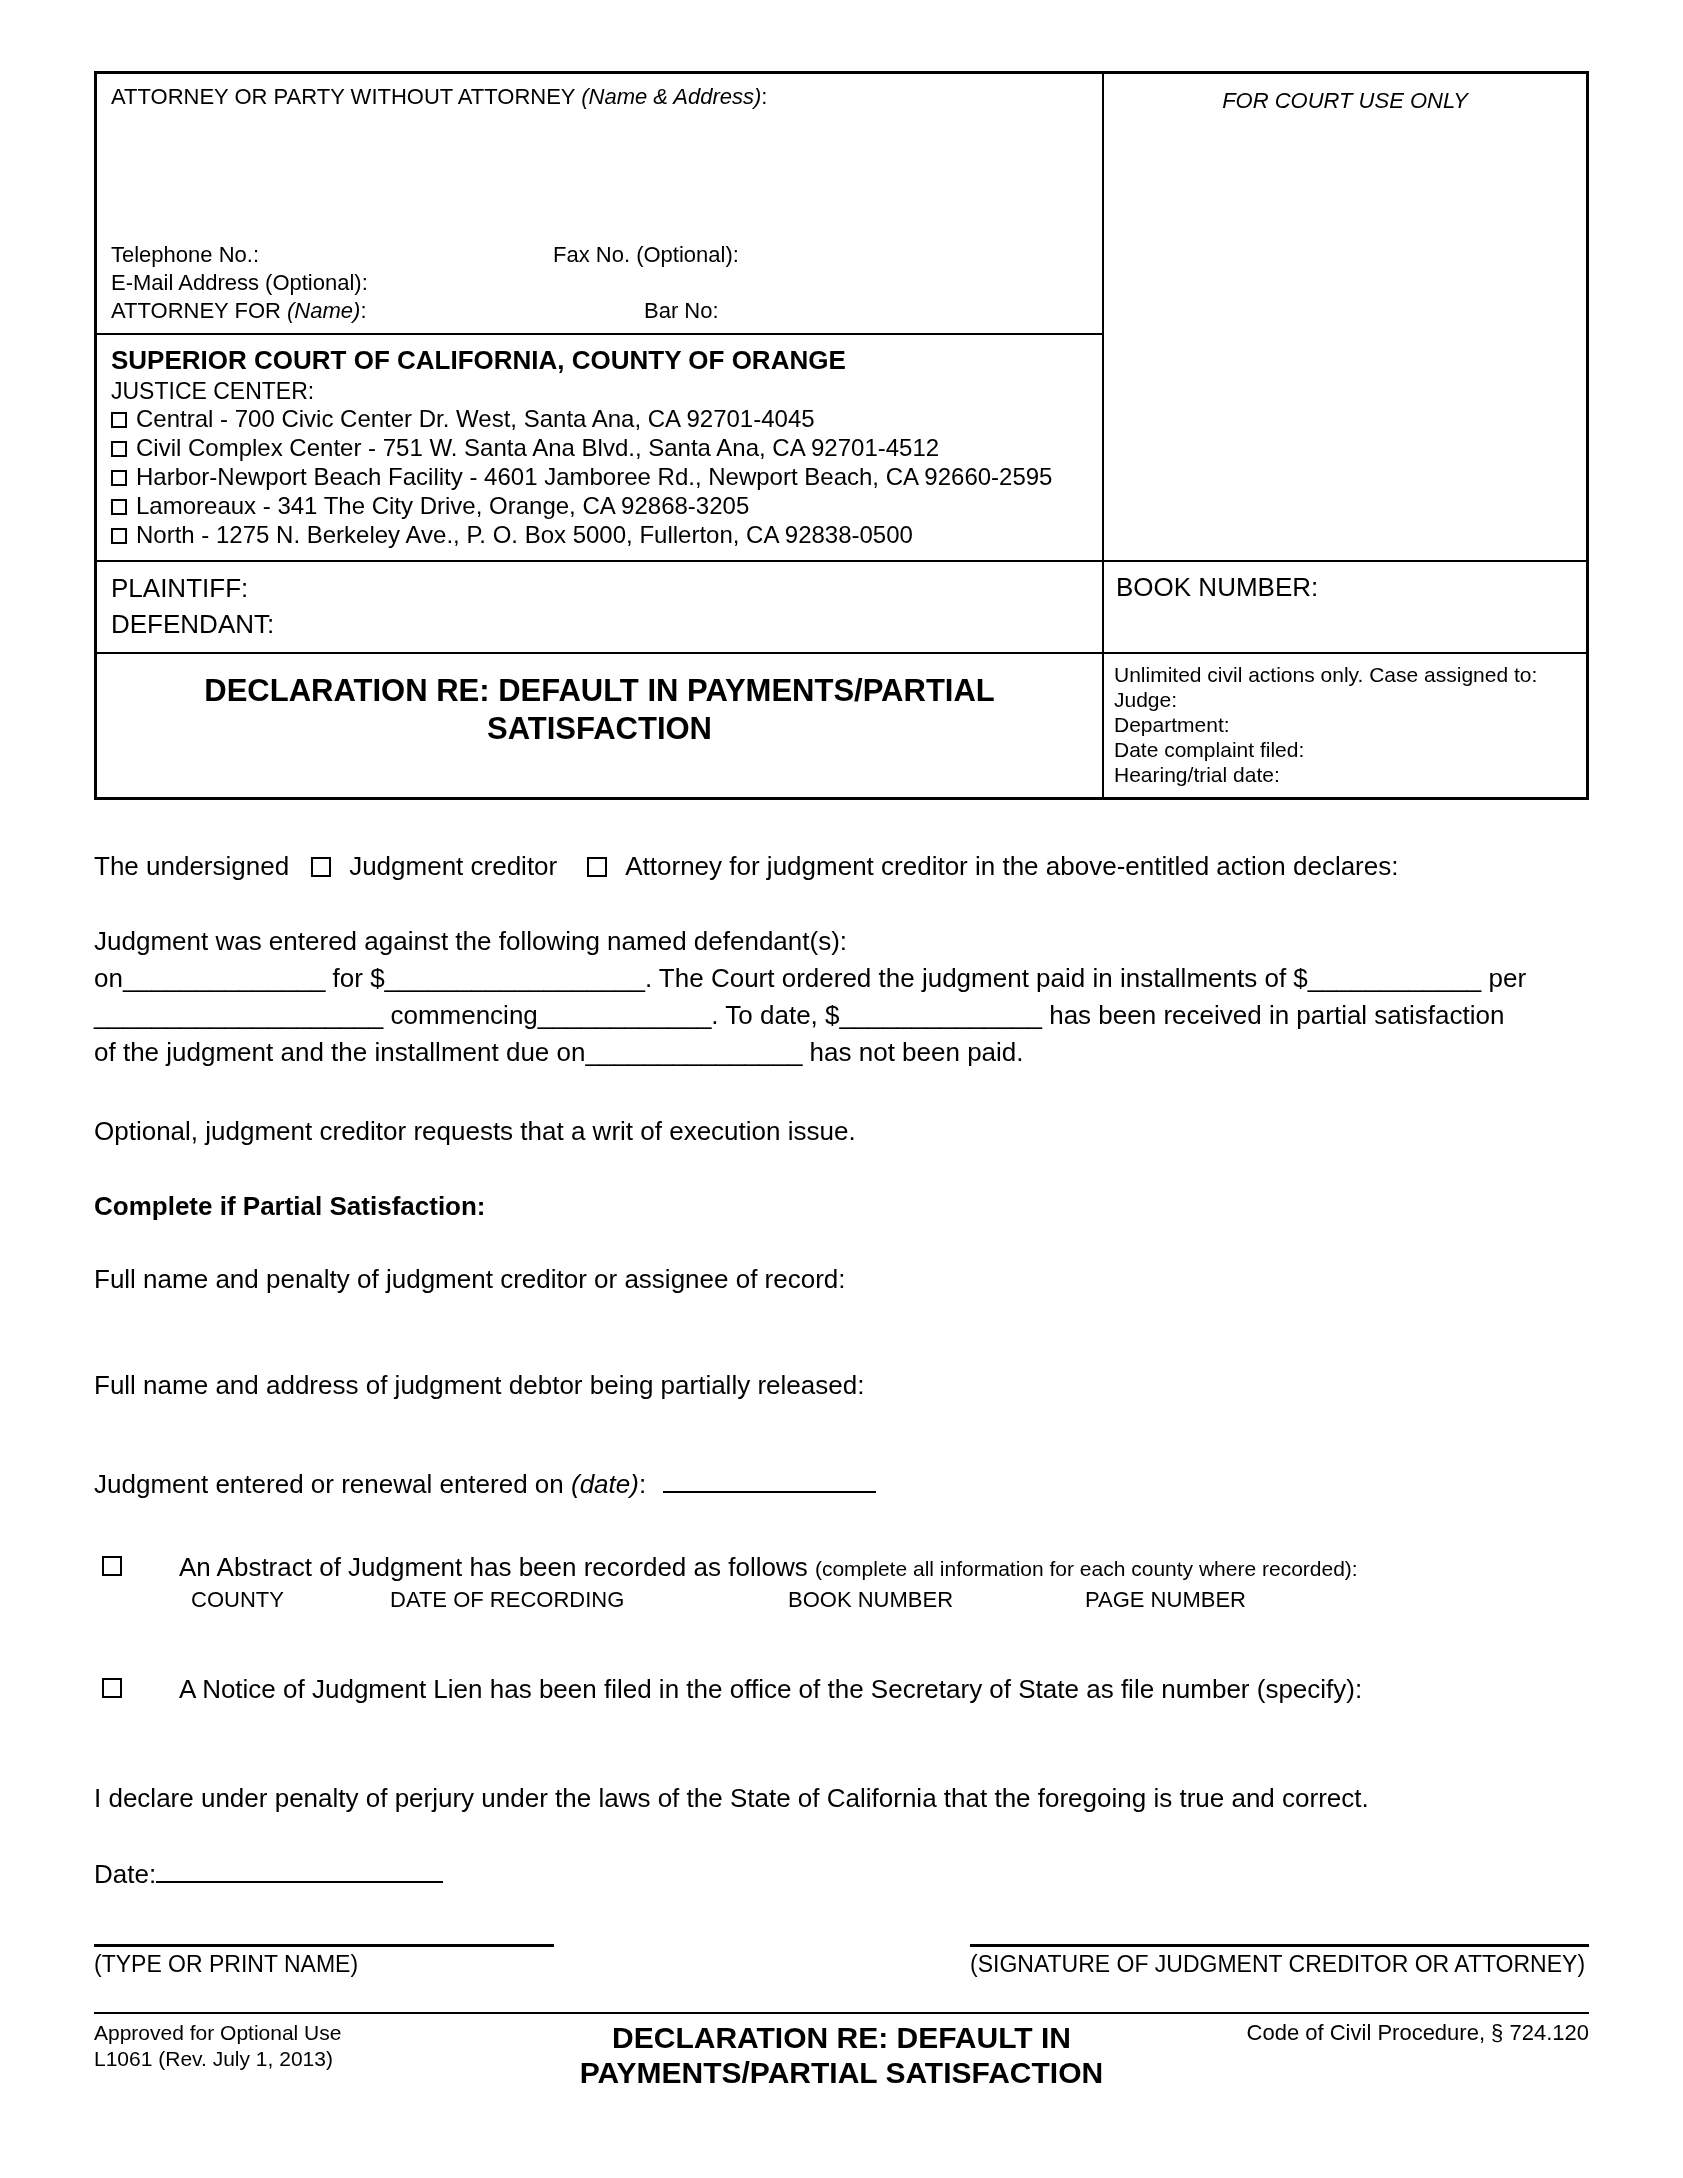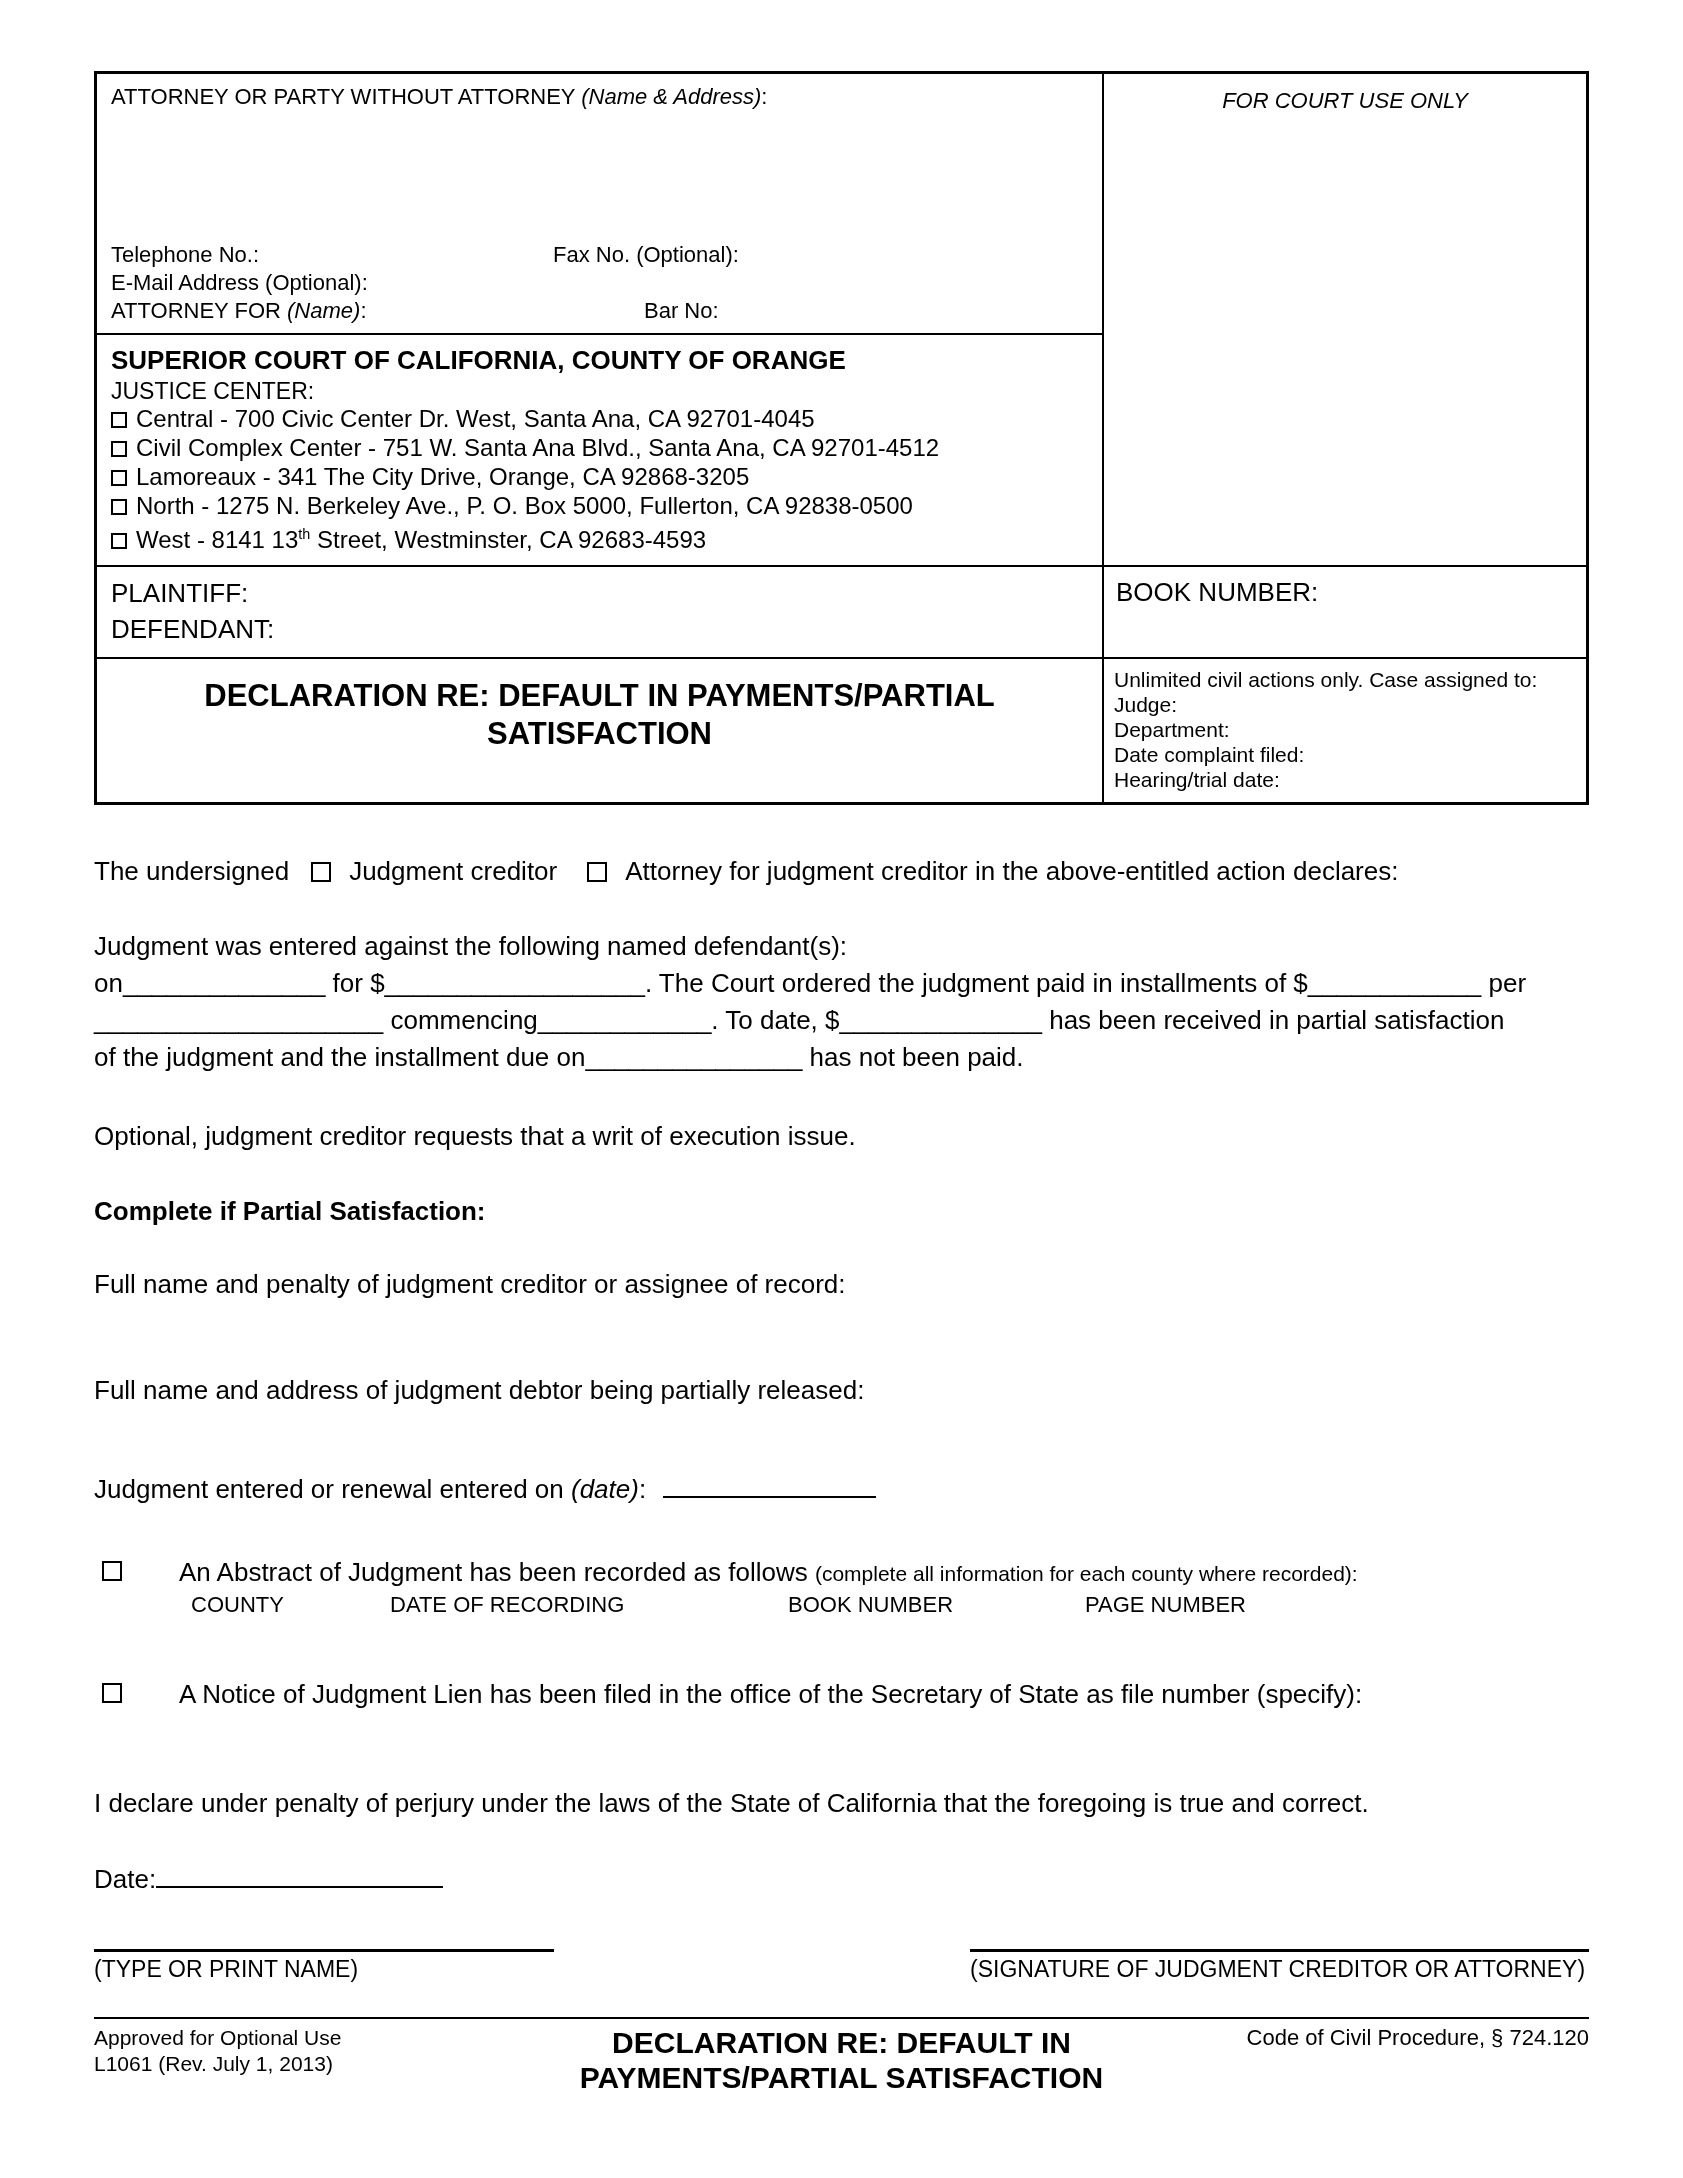--- a/index.html
+++ b/index.html
@@ -185,27 +185,27 @@
     <div class="cell-court">
       <div class="court-name">SUPERIOR COURT OF CALIFORNIA, COUNTY OF ORANGE</div>
       <div class="justice-label">JUSTICE CENTER:</div>
       <div class="loc">
         <span class="cb cb-sm"></span><span>Central - 700 Civic Center Dr. West, Santa Ana, CA 92701-4045</span>
       </div>
       <div class="loc">
         <span class="cb cb-sm"></span><span>Civil Complex Center - 751 W. Santa Ana Blvd., Santa Ana, CA 92701-4512</span>
       </div>
       <div class="loc">
+        <span class="cb cb-sm"></span><span>Harbor-Newport Beach Facility - 4601 Jamboree Rd., Newport Beach, CA 92660-2595</span>
+      </div>
+      <div class="loc">
         <span class="cb cb-sm"></span><span>Lamoreaux - 341 The City Drive, Orange, CA 92868-3205</span>
       </div>
       <div class="loc">
         <span class="cb cb-sm"></span><span>North - 1275 N. Berkeley Ave., P. O. Box 5000, Fullerton, CA 92838-0500</span>
-      </div>
-      <div class="loc">
-        <span class="cb cb-sm"></span><span><span>West - 8141 13</span><sup>th</sup><span> Street, Westminster, CA 92683-4593</span></span>
       </div>
     </div>
 
     <div class="cell-party">
       <div style="line-height:36px;">PLAINTIFF:</div>
       <div style="line-height:36px;">DEFENDANT:</div>
     </div>
 
     <div class="cell-casenum">
       <span>BOOK NUMBER:</span>

